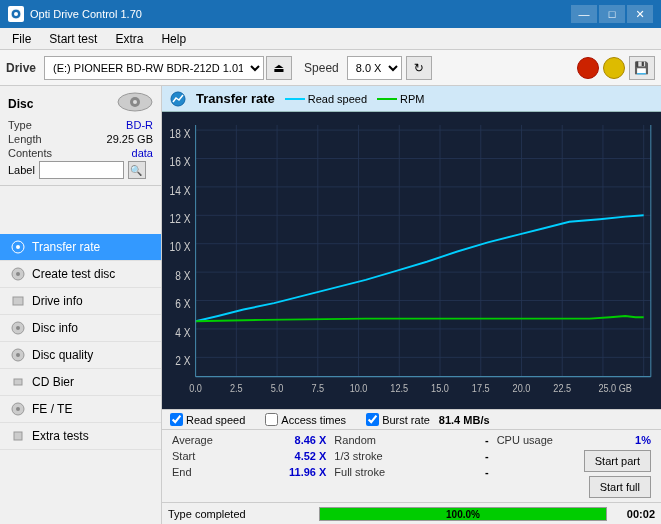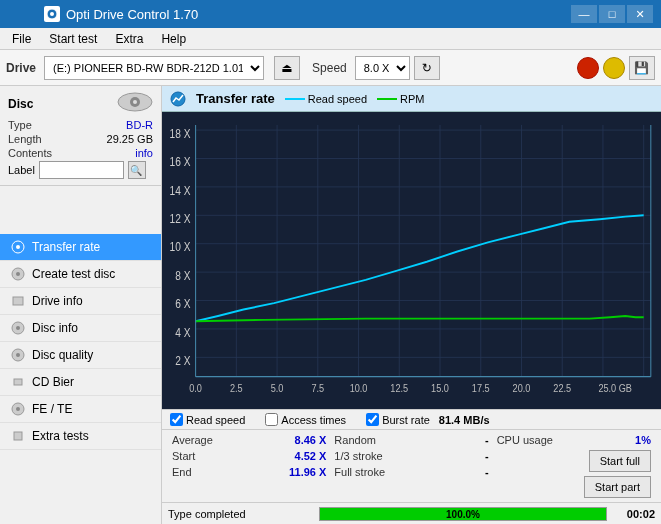--- a/index.html
+++ b/index.html
@@ -8,21 +8,21 @@
     
     .title-bar {
       background: #1a6fb5;
       color: white;
       height: 28px;
       display: flex;
       align-items: center;
       padding: 0 8px;
       justify-content: space-between;
     }
-    .title-bar-left { display: flex; align-items: center; gap: 6px; font-size: 13px; margin-left: 36px; }
+    .title-bar-left { display: flex; align-items: center; gap: 6px; font-size: 11px; }
     .title-bar-icon { width: 16px; height: 16px; background: #fff; border-radius: 2px; display: flex; align-items: center; justify-content: center; }
     .title-bar-controls { display: flex; gap: 2px; }
     .title-ctrl {
       width: 26px; height: 18px; background: rgba(255,255,255,0.2);
       border: none; color: white; cursor: pointer; font-size: 11px;
       display: flex; align-items: center; justify-content: center;
     }
 
     
     .menu-bar {
@@ -310,21 +310,21 @@
 
 <div class="menu-bar">
   <span class="menu-item">File</span>
   <span class="menu-item">Start test</span>
   <span class="menu-item">Extra</span>
   <span class="menu-item">Help</span>
 </div>
 
 <div class="toolbar">
   <span class="toolbar-label">Drive</span>
-  <div style="display:flex;align-items:flex-start;gap:10px;">
+  <div style="display:flex;align-items:flex-start;gap:2px;">
     <select class="drive-select">
       <option>(E:)  PIONEER BD-RW   BDR-212D 1.01</option>
     </select>
     <button class="toolbar-btn">⏏</button>
   </div>
   <span class="speed-label">Speed</span>
   <select class="speed-select">
     <option>8.0 X</option>
   </select>
   <button class="toolbar-btn">↻</button>
@@ -352,21 +352,21 @@
       <div class="disc-row">
         <span class="disc-row-label">Type</span>
         <span class="disc-row-value">BD-R</span>
       </div>
       <div class="disc-row">
         <span class="disc-row-label">Length</span>
         <span class="disc-row-value black">29.25 GB</span>
       </div>
       <div class="disc-row">
         <span class="disc-row-label">Contents</span>
-        <span class="disc-row-value">info</span>
+        <span class="disc-row-value">data</span>
       </div>
       <div class="label-row">
         <span>Label</span>
         <input type="text" class="label-input" value="" style="">
         <button class="label-btn">🔍</button>
       </div>
     </div>
 
     <div class="nav-section">
       <div class="nav-item active">
@@ -571,25 +571,25 @@
           </div>
         </div>
 
         <div class="stats-col">
           <div class="stat-row">
             <span class="stat-label">CPU usage</span>
             <span class="stat-value small-pct">1%</span>
           </div>
           <div class="stat-btn-row">
             <div></div>
-            <button class="start-btn">Start full</button>
+            <button class="start-btn">Start part</button>
           </div>
           <div class="stat-btn-row">
             <div></div>
-            <button class="start-btn">Start part</button>
+            <button class="start-btn">Start full</button>
           </div>
         </div>
       </div>
     </div>
 
     <div class="status-bar">
       <span class="status-text">Type completed</span>
       <div class="progress-container">
         <div class="progress-bar" style="width:100%"></div>
         <span class="progress-label">100.0%</span>

